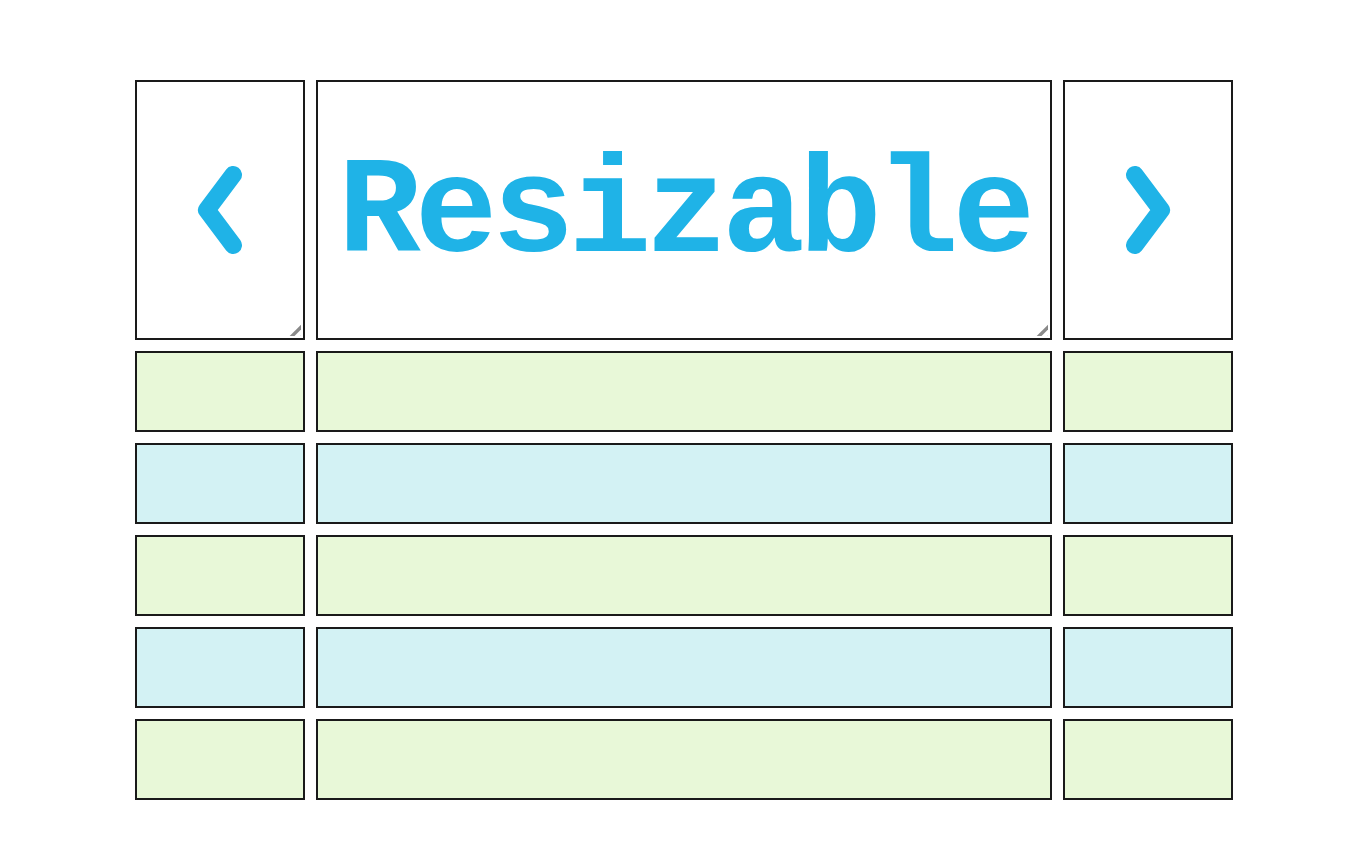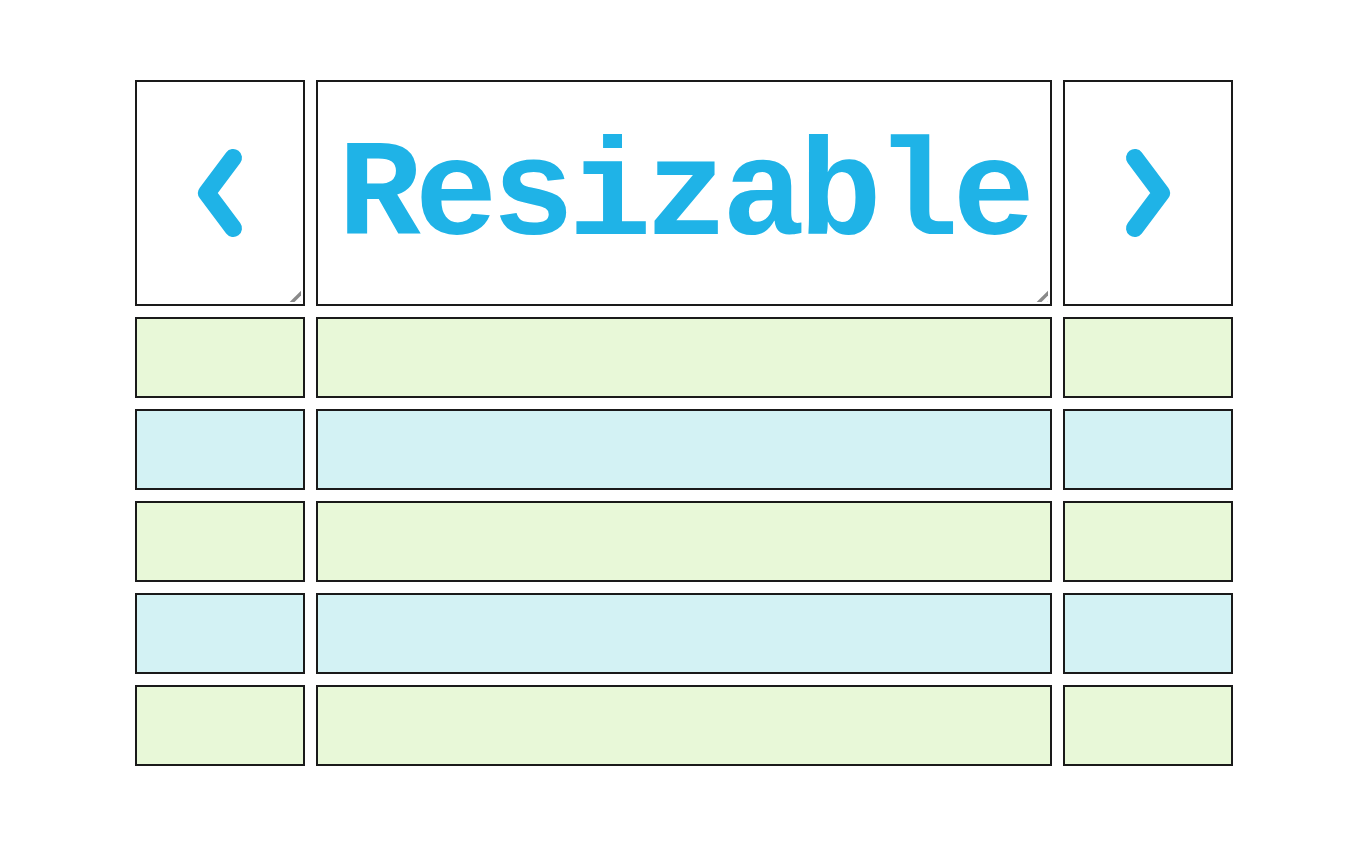--- a/index.html
+++ b/index.html
@@ -26,21 +26,21 @@
     }
     .col-narrow {
       width: 170px;
       flex: 0 0 170px;
     }
     .col-wide {
       flex: 1;
     }
     .header-row .cell {
       background: #ffffff;
-      height: 226px;
+      height: 260px;
       position: relative;
     }
     .body-row .cell {
       height: 81px;
     }
     .row-green .cell {
       background: #e8f8d8;
     }
     .row-blue .cell {
       background: #d3f2f4;

